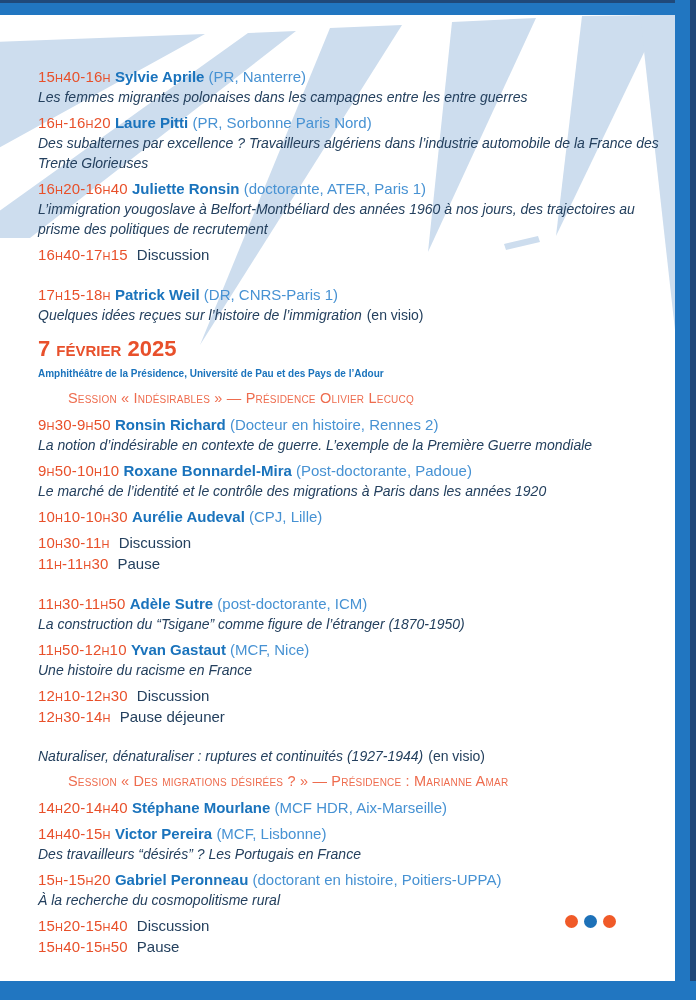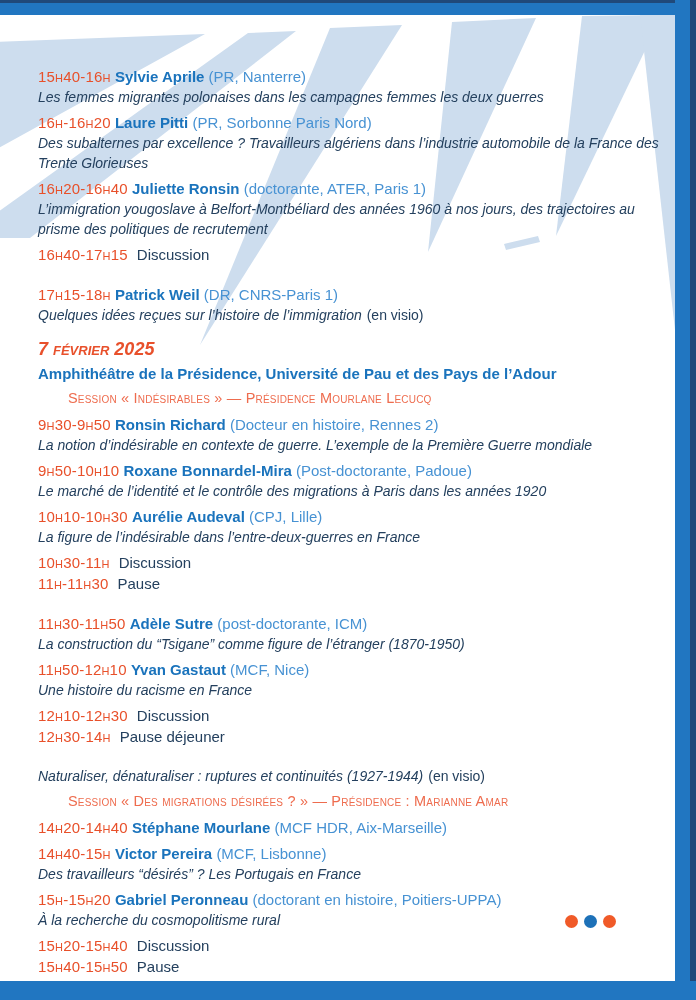--- a/index.html
+++ b/index.html
@@ -27,22 +27,22 @@
   .speaker{color:var(--name-blue);font-weight:bold;}
   .affil{color:var(--affil-blue);}
   .title{font-style:italic;font-size:14px;line-height:20px;color:var(--title-navy);white-space:pre-line;}
   .suffix{font-style:normal;margin-left:5px;}
 
   .break{line-height:21px;margin-bottom:0;}
   .break .label{margin-left:9px;color:var(--title-navy);}
   .break + .talk, .break + .day, .break + .session{margin-top:19px;}
 
   .day{margin:10px 0 4px;}
-  .day .date{color:var(--day-orange);font-weight:bold;font-size:18px;line-height:28px;font-variant:small-caps;font-style:italic;}
-  .day .venue{color:var(--name-blue);font-weight:bold;font-size:15px;line-height:21px;}
+  .day .date{color:var(--day-orange);font-weight:bold;font-size:22px;line-height:28px;font-variant:small-caps;}
+  .day .venue{color:var(--name-blue);font-weight:bold;font-size:10px;line-height:21px;}
 
   .session{padding-left:30px;margin:2px 0 5px;line-height:21px;
     color:var(--session-orange);font-variant:small-caps;font-size:14.5px;letter-spacing:.2px;}
 
   .dots{position:absolute;left:565px;top:915px;display:flex;gap:6px;}
   .dots span{width:13px;height:13px;border-radius:50%;display:block;}
   .dots span:nth-child(1),.dots span:nth-child(3){background:var(--dot-orange);}
   .dots span:nth-child(2){background:var(--dot-blue);}
 </style>
 </head>
@@ -62,53 +62,52 @@
     </g>
   </svg>
 
   <div class="band-top"></div>
   <div class="band-right"></div>
   <div class="band-bottom"></div>
 
   <div class="content">
       <div class="talk">
         <div class="head"><span class="time">15h40-16h</span> <span class="speaker">Sylvie Aprile</span> <span class="affil">(PR, Nanterre)</span></div>
-        <div class="title"><span>Les femmes migrantes polonaises dans les campagnes femmes les deux guerres</span></div>
+        <div class="title"><span>Les femmes migrantes polonaises dans les campagnes entre les entre guerres</span></div>
       </div>
       <div class="talk">
         <div class="head"><span class="time">16h-16h20</span> <span class="speaker">Laure Pitti</span> <span class="affil">(PR, Sorbonne Paris Nord)</span></div>
         <div class="title"><span>Des subalternes par excellence ? Travailleurs algériens dans l’industrie automobile de la France des
 Trente Glorieuses</span></div>
       </div>
       <div class="talk">
         <div class="head"><span class="time">16h20-16h40</span> <span class="speaker">Juliette Ronsin</span> <span class="affil">(doctorante, ATER, Paris 1)</span></div>
         <div class="title"><span>L’immigration yougoslave à Belfort-Montbéliard des années 1960 à nos jours, des trajectoires au
 prisme des politiques de recrutement</span></div>
       </div>
       <div class="break"><span class="time">16h40-17h15</span><span class="label">Discussion</span></div>
       <div class="talk">
         <div class="head"><span class="time">17h15-18h</span> <span class="speaker">Patrick Weil</span> <span class="affil">(DR, CNRS-Paris 1)</span></div>
         <div class="title"><span>Quelques idées reçues sur l’histoire de l’immigration</span><span class="suffix">(en visio)</span></div>
       </div>
       <div class="day">
         <div class="date">7 février 2025</div>
         <div class="venue">Amphithéâtre de la Présidence, Université de Pau et des Pays de l’Adour</div>
       </div>
-      <div class="session"><span>Session « Indésirables » — Présidence Mourlane Lecucq</span></div>
+      <div class="session"><span>Session « Indésirables » — Présidence Olivier Lecucq</span></div>
       <div class="talk">
         <div class="head"><span class="time">9h30-9h50</span> <span class="speaker">Ronsin Richard</span> <span class="affil">(Docteur en histoire, Rennes 2)</span></div>
         <div class="title"><span>La notion d’indésirable en contexte de guerre. L’exemple de la Première Guerre mondiale</span></div>
       </div>
       <div class="talk">
         <div class="head"><span class="time">9h50-10h10</span> <span class="speaker">Roxane Bonnardel-Mira</span> <span class="affil">(Post-doctorante, Padoue)</span></div>
         <div class="title"><span>Le marché de l’identité et le contrôle des migrations à Paris dans les années 1920</span></div>
       </div>
       <div class="talk">
         <div class="head"><span class="time">10h10-10h30</span> <span class="speaker">Aurélie Audeval</span> <span class="affil">(CPJ, Lille)</span></div>
-        <div class="title"><span>La figure de l’indésirable dans l’entre-deux-guerres en France</span></div>
       </div>
       <div class="break"><span class="time">10h30-11h</span><span class="label">Discussion</span></div>
       <div class="break"><span class="time">11h-11h30</span><span class="label">Pause</span></div>
       <div class="talk">
         <div class="head"><span class="time">11h30-11h50</span> <span class="speaker">Adèle Sutre</span> <span class="affil">(post-doctorante, ICM)</span></div>
         <div class="title"><span>La construction du “Tsigane” comme figure de l’étranger (1870-1950)</span></div>
       </div>
       <div class="talk">
         <div class="head"><span class="time">11h50-12h10</span> <span class="speaker">Yvan Gastaut</span> <span class="affil">(MCF, Nice)</span></div>
         <div class="title"><span>Une histoire du racisme en France</span></div>

